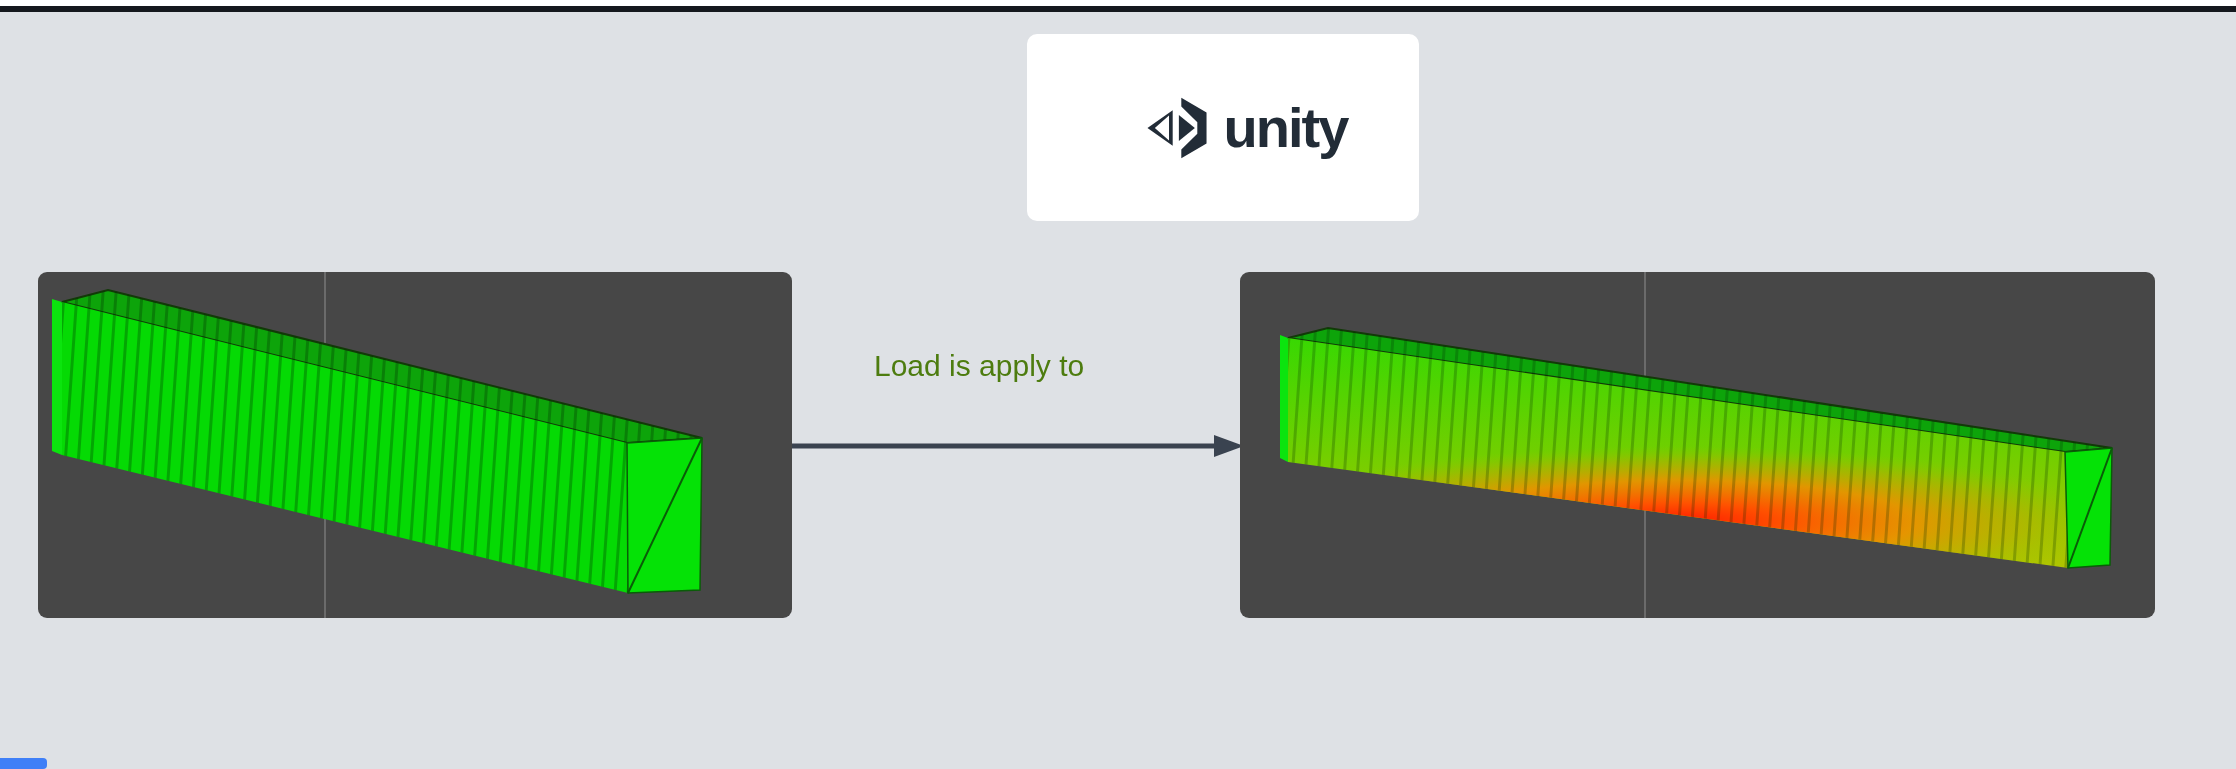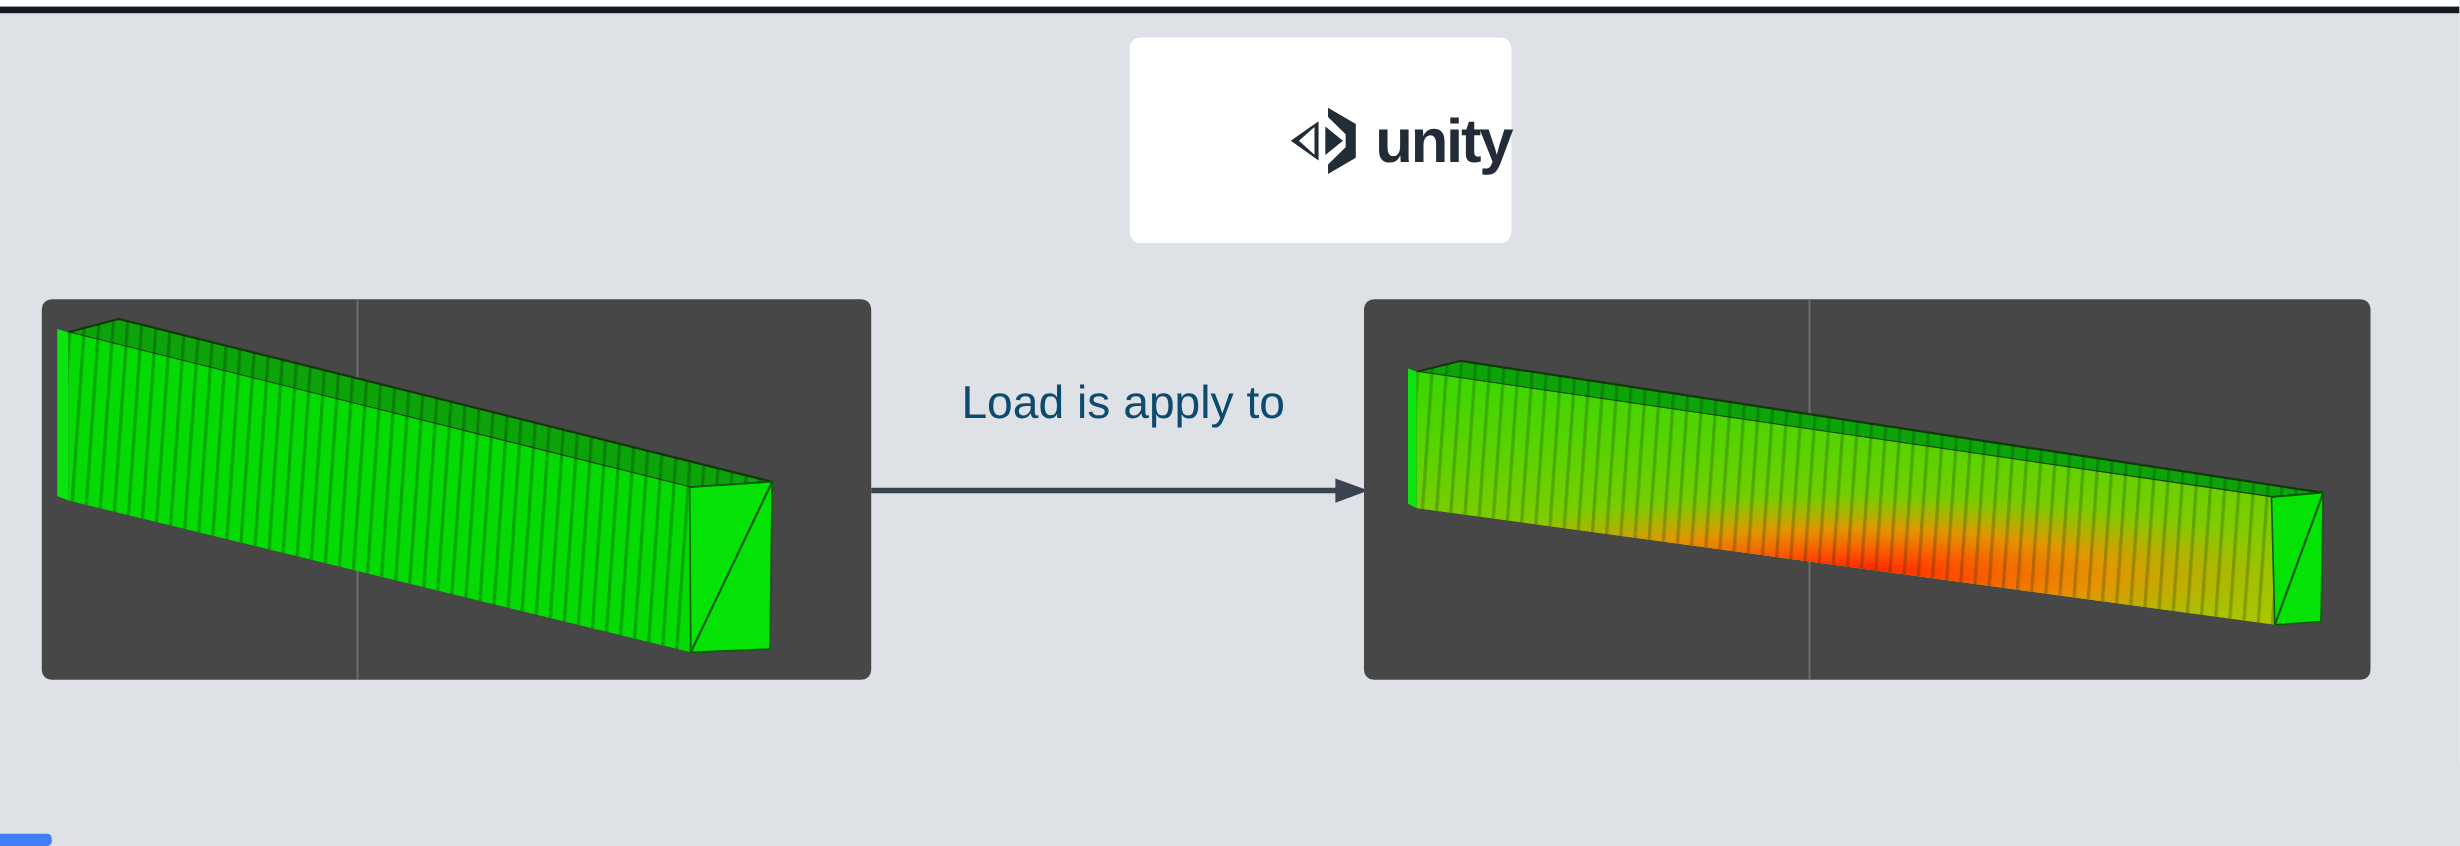--- a/index.html
+++ b/index.html
@@ -1,32 +1,32 @@
 <!DOCTYPE html>
 <html><head>
 <meta charset="utf-8">
 <style>
   html,body{margin:0;padding:0;}
   body{background:#eef0f2;font-family:"Liberation Sans","DejaVu Sans",sans-serif;}
   .page{position:relative;width:2236px;height:769px;background:#dee1e5;overflow:hidden;}
   .top-white{position:absolute;left:0;top:0;width:100%;height:6px;background:#ffffff;}
   .top-line{position:absolute;left:0;top:6px;width:100%;height:6px;background:#15181d;}
   .logo-card{position:absolute;left:1027px;top:34px;width:347px;height:187px;background:#ffffff;
-             border-radius:10px;display:flex;align-items:center;justify-content:flex-end;gap:14px;}
+             border-radius:10px;display:flex;align-items:center;justify-content:center;gap:14px;padding-left:45px;}
   .unity-word{font-size:56px;font-weight:bold;color:#222c37;letter-spacing:-2px;
               font-family:"Liberation Sans","DejaVu Sans",sans-serif;}
   .viewport{position:absolute;top:272px;height:346px;background:#474747;border-radius:9px;overflow:hidden;}
   .viewport.left{left:38px;width:754px;}
   .viewport.right{left:1240px;width:915px;}
   .gridline{position:absolute;top:0;bottom:0;width:2px;background:#8f8f8f;opacity:.5;}
   .viewport.left .gridline{left:286px;}
   .viewport.right .gridline{left:404px;}
   .beam-svg{position:absolute;left:0;top:0;}
-  .annotation{position:absolute;left:874px;top:340px;width:330px;color:#0c4a6e;
-              font-size:42px;line-height:52px;}
+  .annotation{position:absolute;left:874px;top:340px;width:330px;color:#4d7c0f;
+              font-size:30px;line-height:52px;}
   .arrow-svg{position:absolute;left:788px;top:430px;}
   .bottom-accent{position:absolute;left:0;top:758px;width:47px;height:11px;background:#3f7ff7;border-radius:0 4px 4px 0;}
 </style>
 </head>
 <body>
 
 <div class="page">
 
   <div class="top-white"></div>
   <div class="top-line"></div>

